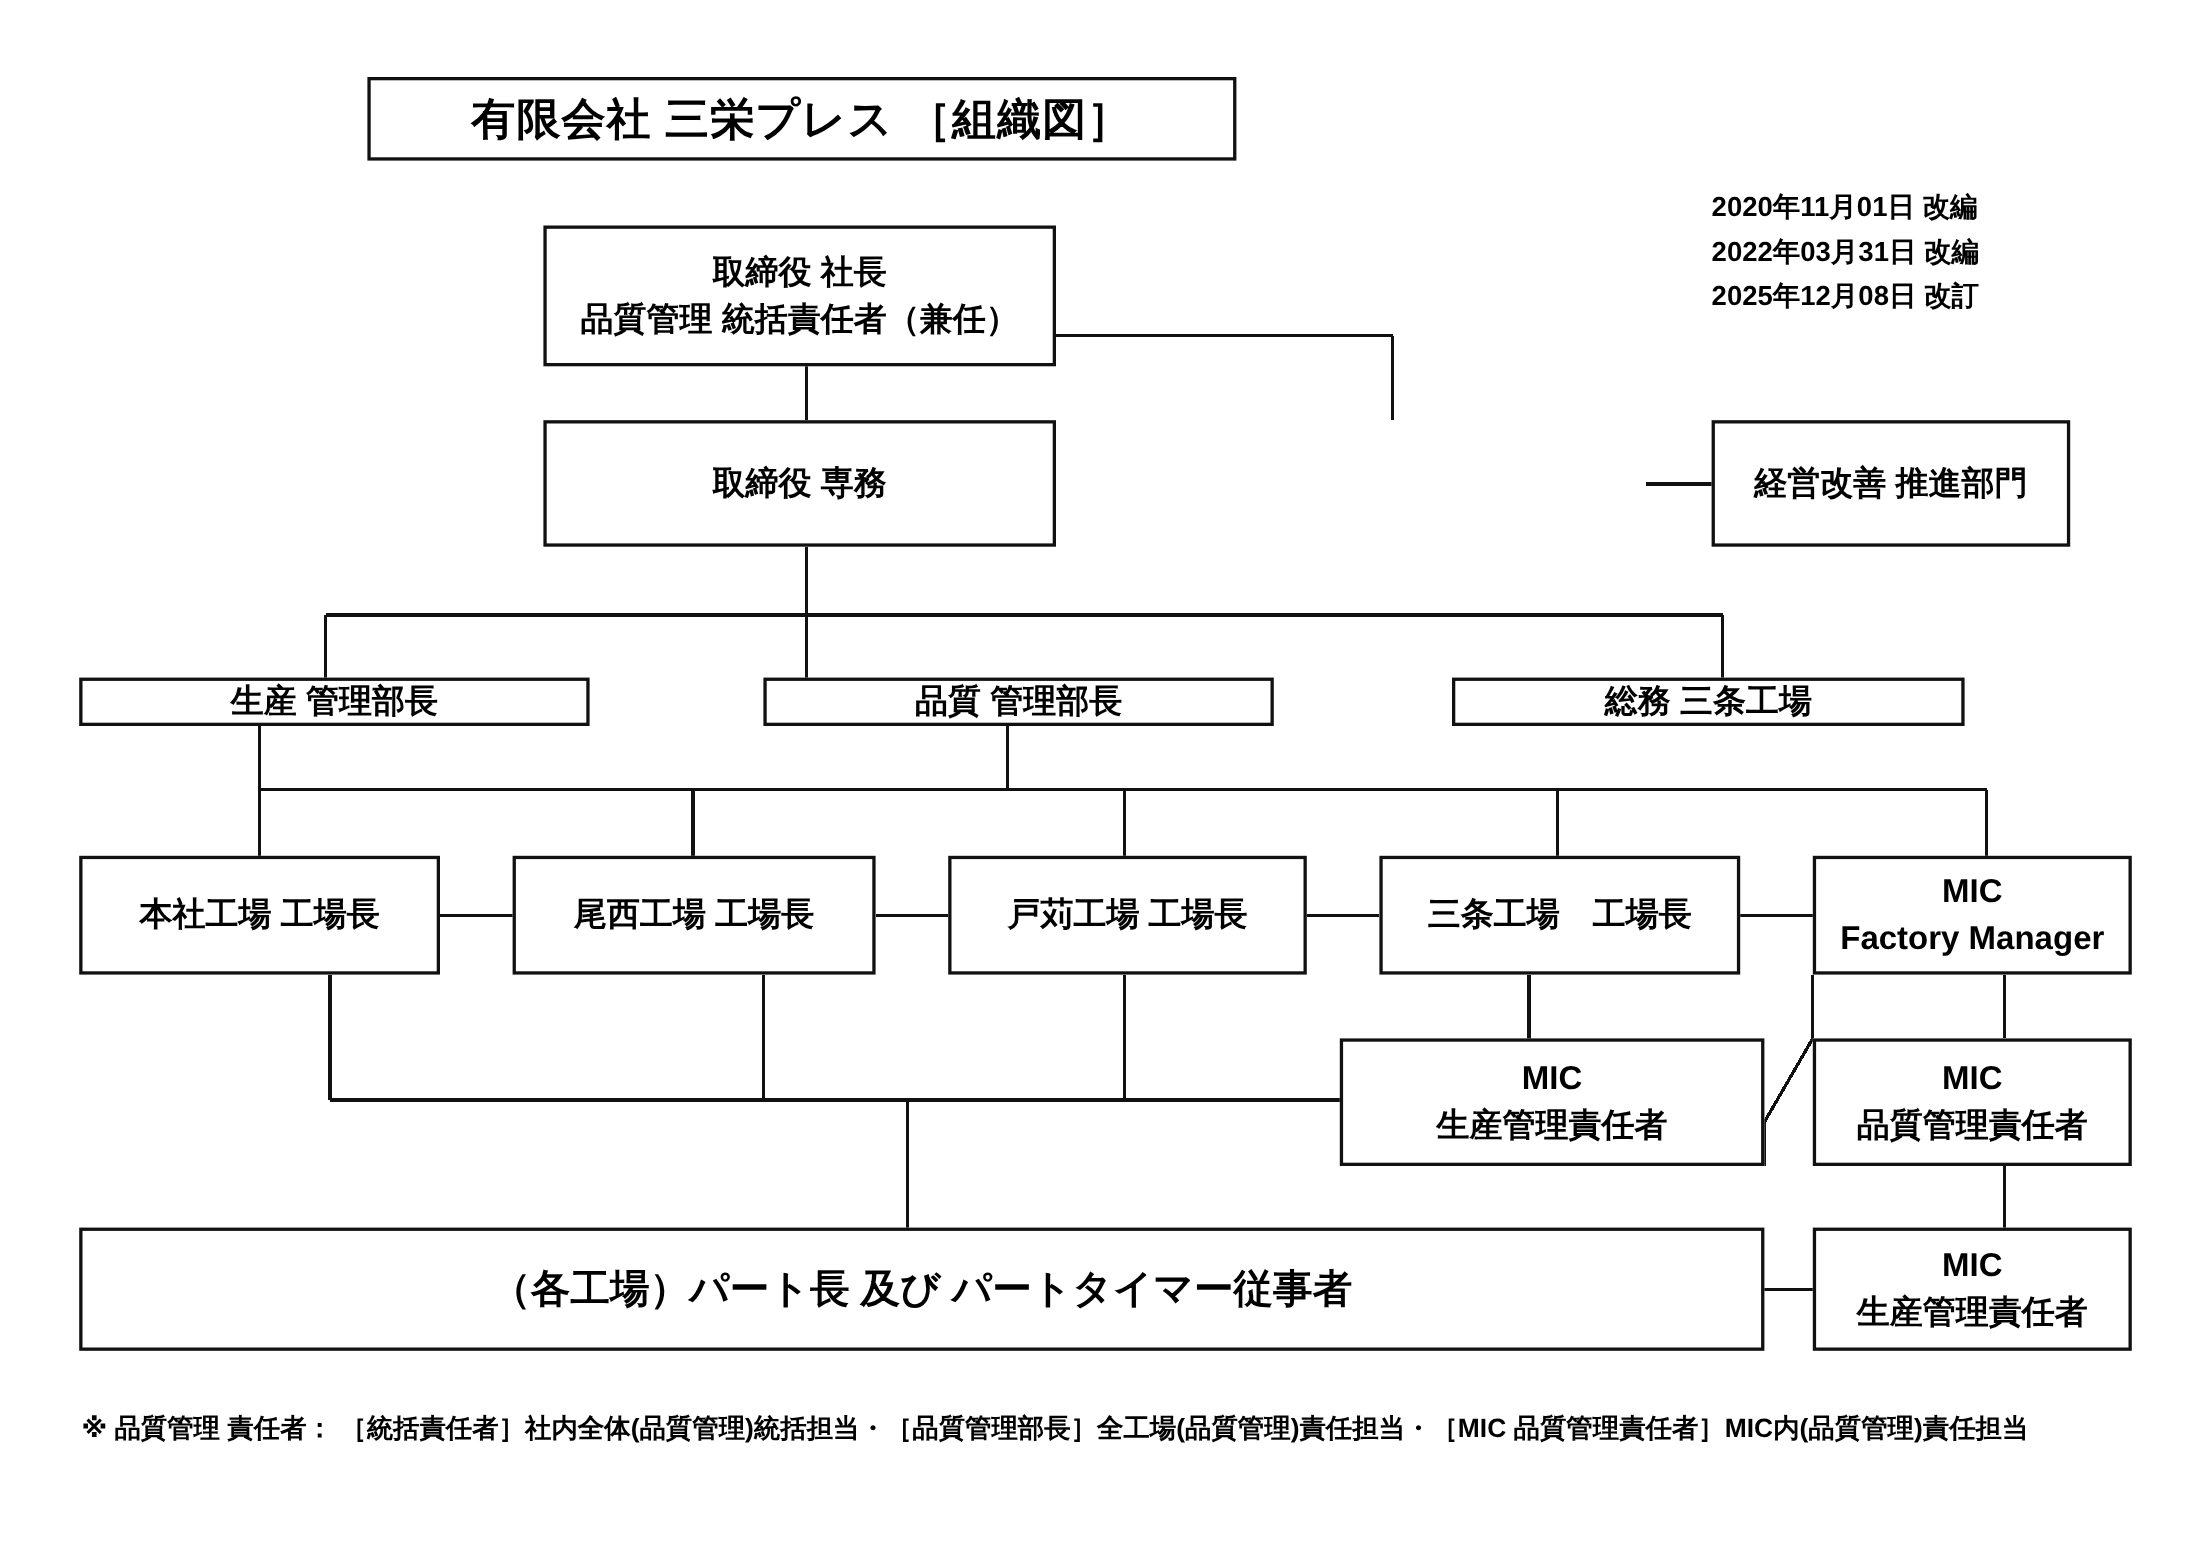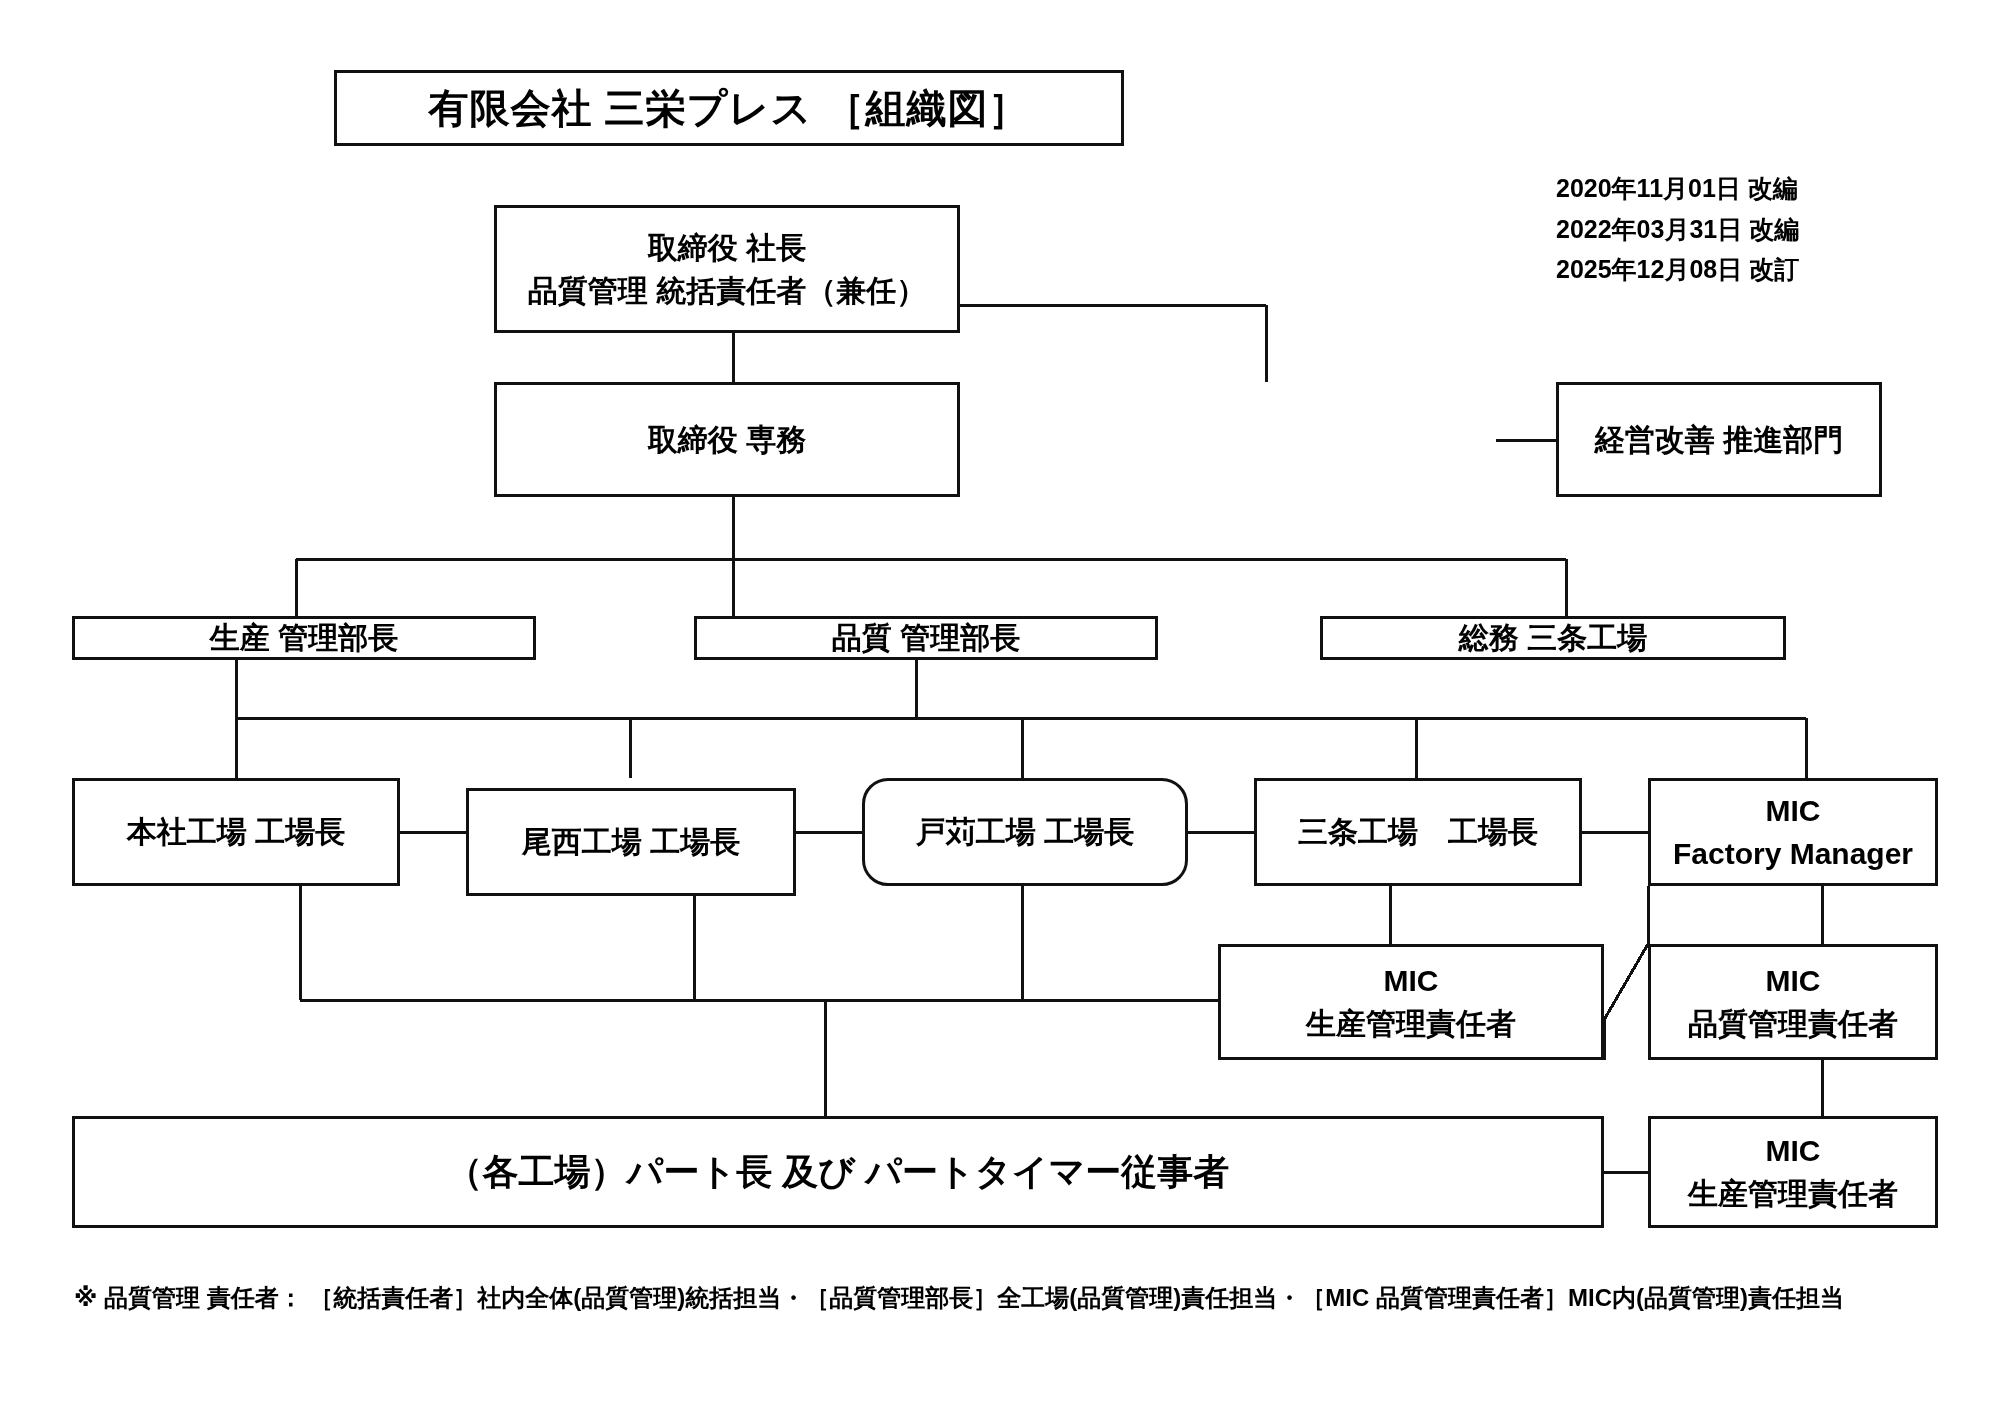--- a/index.html
+++ b/index.html
@@ -160,25 +160,25 @@
   </div>
 
   <div class="node" style="left:1320px; top:616px; width:466px; height:44px; font-size:30px;">
     <span class="ln">総務 三条工場</span>
   </div>
 
   <div class="node" style="left:72px; top:778px; width:328px; height:108px; font-size:30px;justify-content:center;">
     <span class="ln">本社工場 工場長</span>
   </div>
 
-  <div class="node" style="left:466px; top:778px; width:330px; height:108px; font-size:30px;margin-top:10px;">
+  <div class="node" style="left:466px; top:778px; width:330px; height:108px; font-size:30px;">
     <span class="ln">尾西工場 工場長</span>
   </div>
 
-  <div class="node" style="left:862px; top:778px; width:326px; height:108px; font-size:30px;border-radius:26px;">
+  <div class="node" style="left:862px; top:778px; width:326px; height:108px; font-size:30px;">
     <span class="ln">戸苅工場 工場長</span>
   </div>
 
   <div class="node" style="left:1254px; top:778px; width:328px; height:108px; font-size:30px;">
     <span class="ln">三条工場　工場長</span>
   </div>
 
   <div class="node" style="left:1648px; top:778px; width:290px; height:108px; font-size:30px;">
     <span class="ln">MIC</span>
     <span class="ln">Factory Manager</span>

